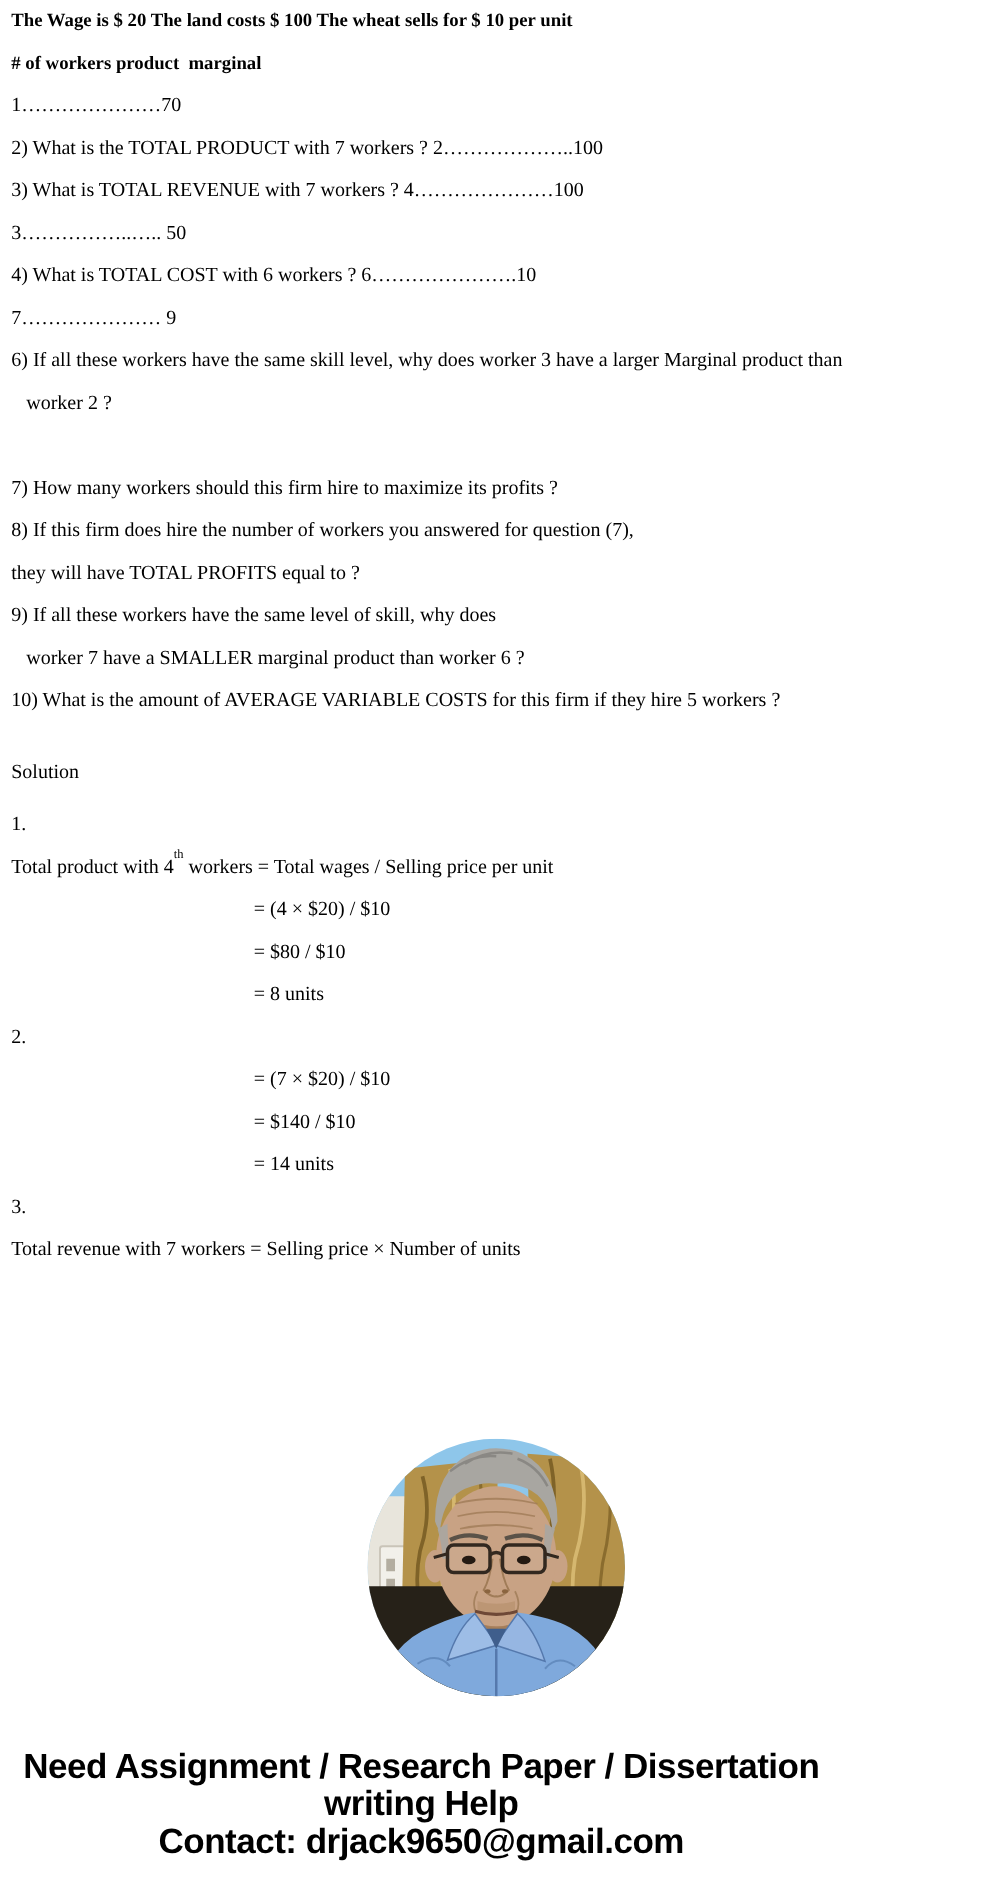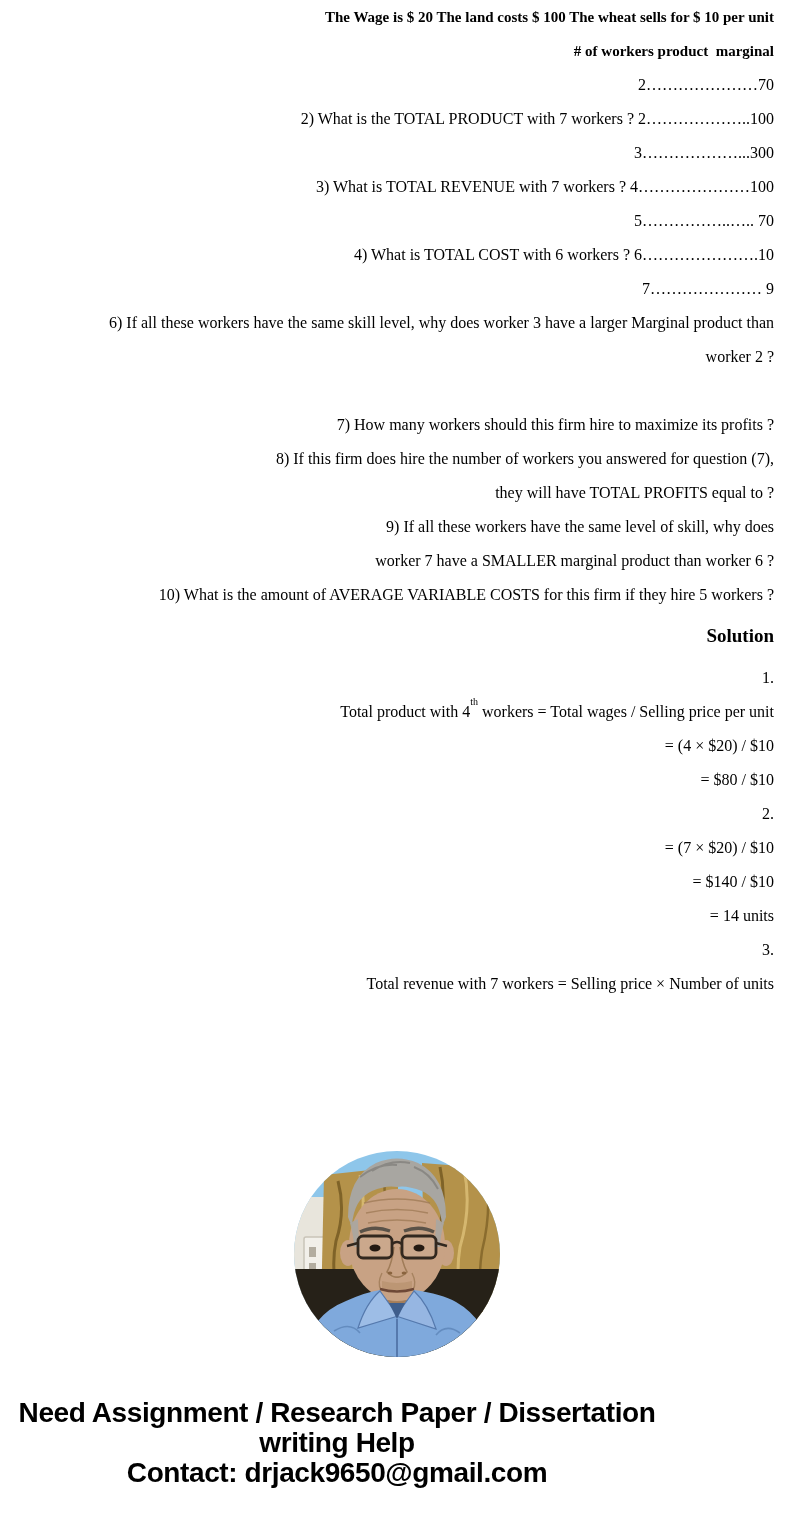--- a/index.html
+++ b/index.html
@@ -2,65 +2,65 @@
 <html style="--sky: #8ec6ea; --wall: #e8e5dc; --panel: #f2f0ea; --curtain: #b4924a; --curtainDark: #6e531d; --curtainLight: #ddc178; --band: #262118; --skin: #c8a284; --skinShade: #a07c58; --neck: #b98f6d; --hair: #a8a6a1; --hairDark: #7e7c77; --frame: #32281f; --eye: #241a12; --shirt: #7fa9dc; --collar: #9dbde6; --shirtDark: #3f5e8c;"><head>
 <meta charset="utf-8">
 <style>
   html,body{margin:0;padding:0;}
   body{
     width:794px;height:1523px;position:relative;background:#ffffff;
     font-family:"Liberation Serif",serif;color:#000;overflow:hidden;
   }
   .doc{
     position:absolute;top:0;left:0;width:794px;height:1131px;
-    overflow:hidden;box-sizing:border-box;padding:0 20px 0 9px;text-align:right;
+    overflow:hidden;box-sizing:border-box;padding:0 8px 0 9px;
   }
   .ln{margin:0;font-size:16px;line-height:34px;white-space:pre-wrap;}
   .ln.bold{font-weight:700;font-size:15px;}
-  .ln.heading{font-weight:700;font-size:19px;margin:7px 0 8px;}
+  .ln.heading{font-weight:400;font-size:16px;margin:23px 0 8px;}
   .ln.indent{padding-left:194px;}
   .ln sup{font-size:10px;line-height:0;position:relative;top:-6px;}
   .photo-wrap{
     position:absolute;top:1151px;left:50%;transform:translateX(-50%);
     width:206px;height:206px;border-radius:50%;overflow:hidden;
   }
   .footer{
     position:absolute;top:1398px;left:0;width:674px;text-align:center;
     font-family:"Liberation Sans",sans-serif;font-weight:700;
     font-size:28px;line-height:30px;letter-spacing:-0.4px;color:#000;
   }
 </style>
 </head>
 <body>
 
 <div class="doc">
   <div id="doc-body">
       <p class="ln bold">The Wage is $ 20 The land costs $ 100 The wheat sells for $ 10 per unit</p>
       <p class="ln bold"># of workers product  marginal</p>
-      <p class="ln normal">2…………………70</p>
+      <p class="ln normal">1…………………70</p>
       <p class="ln normal">2) What is the TOTAL PRODUCT with 7 workers ? 2………………..100</p>
-      <p class="ln normal">3………………...300</p>
       <p class="ln normal">3) What is TOTAL REVENUE with 7 workers ? 4…………………100</p>
-      <p class="ln normal">5……………..….. 70</p>
+      <p class="ln normal">3……………..….. 50</p>
       <p class="ln normal">4) What is TOTAL COST with 6 workers ? 6………………….10</p>
       <p class="ln normal">7………………… 9</p>
       <p class="ln normal">6) If all these workers have the same skill level, why does worker 3 have a larger Marginal product than</p>
       <p class="ln normal">   worker 2 ?</p>
       <p class="ln blank">&nbsp;</p>
       <p class="ln normal">7) How many workers should this firm hire to maximize its profits ?</p>
       <p class="ln normal">8) If this firm does hire the number of workers you answered for question (7),</p>
       <p class="ln normal">they will have TOTAL PROFITS equal to ?</p>
       <p class="ln normal">9) If all these workers have the same level of skill, why does</p>
       <p class="ln normal">   worker 7 have a SMALLER marginal product than worker 6 ?</p>
       <p class="ln normal">10) What is the amount of AVERAGE VARIABLE COSTS for this firm if they hire 5 workers ?</p>
       <p class="ln heading">Solution</p>
       <p class="ln normal">1.</p>
       <p class="ln normal"><span>Total product with 4</span><sup>th</sup><span> workers = Total wages / Selling price per unit</span></p>
       <p class="ln indent">= (4 × $20) / $10</p>
       <p class="ln indent">= $80 / $10</p>
+      <p class="ln indent">= 8 units</p>
       <p class="ln normal">2.</p>
       <p class="ln indent">= (7 × $20) / $10</p>
       <p class="ln indent">= $140 / $10</p>
       <p class="ln indent">= 14 units</p>
       <p class="ln normal">3.</p>
       <p class="ln normal">Total revenue with 7 workers = Selling price × Number of units</p>
     </div>
 </div>
 
 <div class="photo-wrap">

